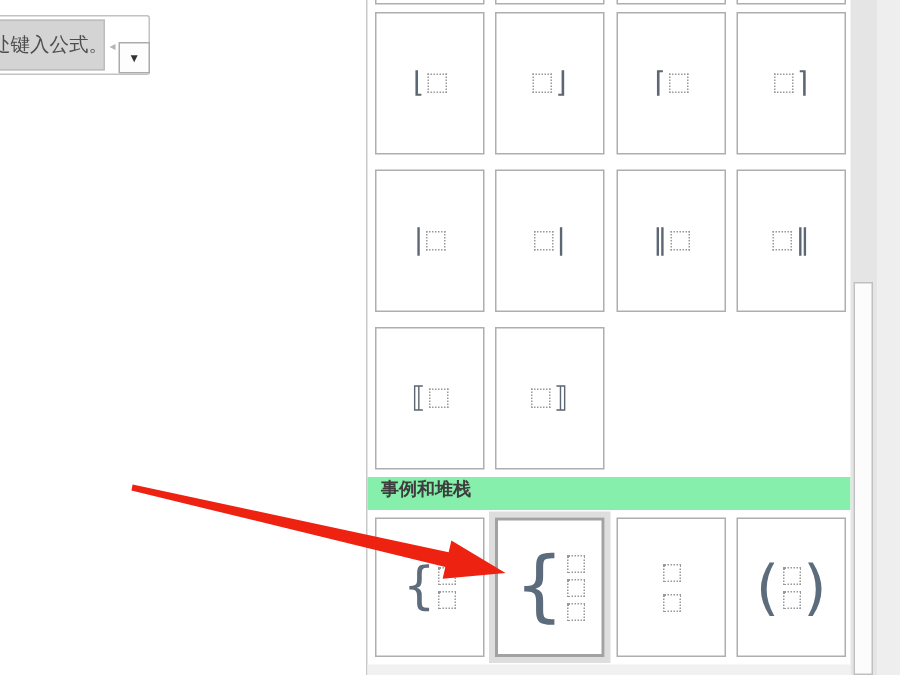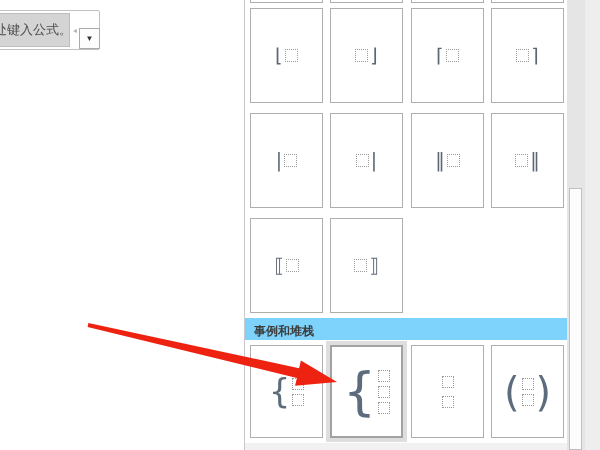--- a/index.html
+++ b/index.html
@@ -32,22 +32,22 @@
     background:#ffffff;border:1px solid #aeaeae;
     display:flex;align-items:center;justify-content:center;gap:2px;
   }
   .cell .g{font-family:"DejaVu Sans",sans-serif;font-size:19px;line-height:1;
     color:#5d6773;}
   .ph{width:13px;height:13px;border:1px dotted #999;box-sizing:border-box;background:#fff;}
 
   .sliver{height:93px;top:-90px;}
 
   .hdr{
-    left:245px;top:318px;width:322px;height:22px;background:#7dd3fc;
-    display:flex;align-items:flex-end;padding-left:9px;
+    left:245px;top:318px;width:322px;height:22px;background:#86efac;
+    display:flex;align-items:flex-start;padding-left:9px;
   }
   .hdr span{font-size:12px;font-weight:bold;color:#3d3d3d;}
 
   
   .cs-cell{height:93px;}
   .stackcol{display:flex;flex-direction:column;gap:4px;}
   .ph2{width:12px;height:12px;border:1px dotted #999;box-sizing:border-box;background:#fff;}
   .brace2{font-family:"DejaVu Sans",sans-serif;font-size:34px;line-height:.9;color:#5c6c7d;}
   .brace3{font-family:"DejaVu Sans",sans-serif;font-size:52px;line-height:.9;color:#5c6c7d;}
   .paren{font-family:"DejaVu Sans",sans-serif;font-size:40px;line-height:.9;color:#5c6c7d;}

